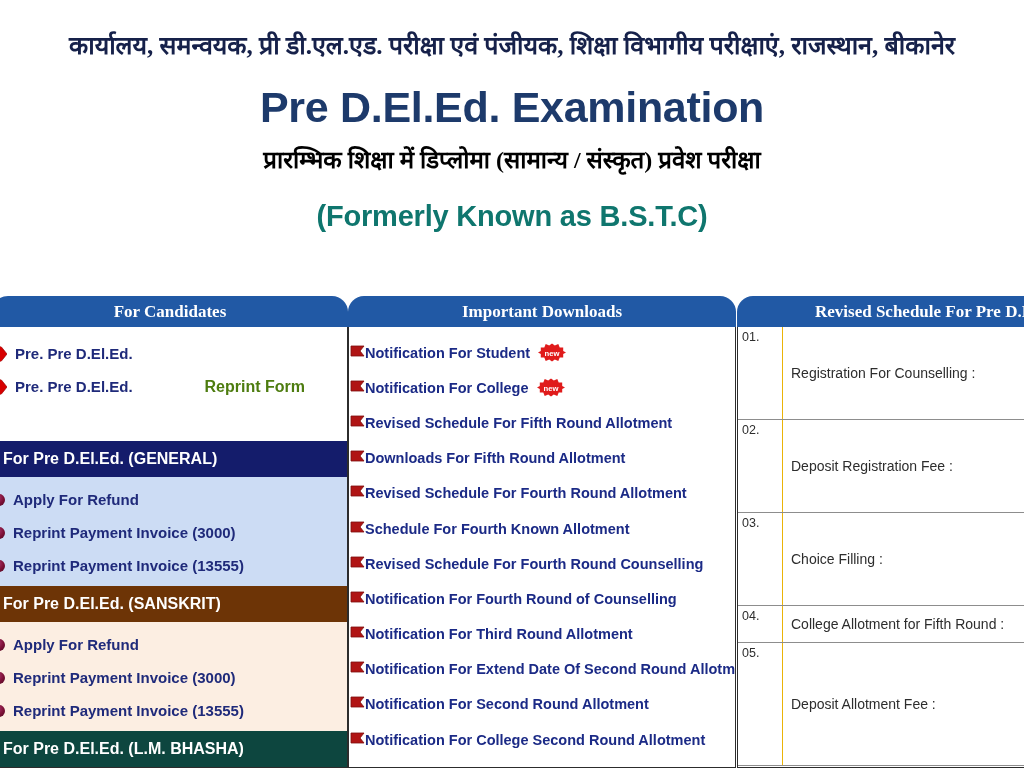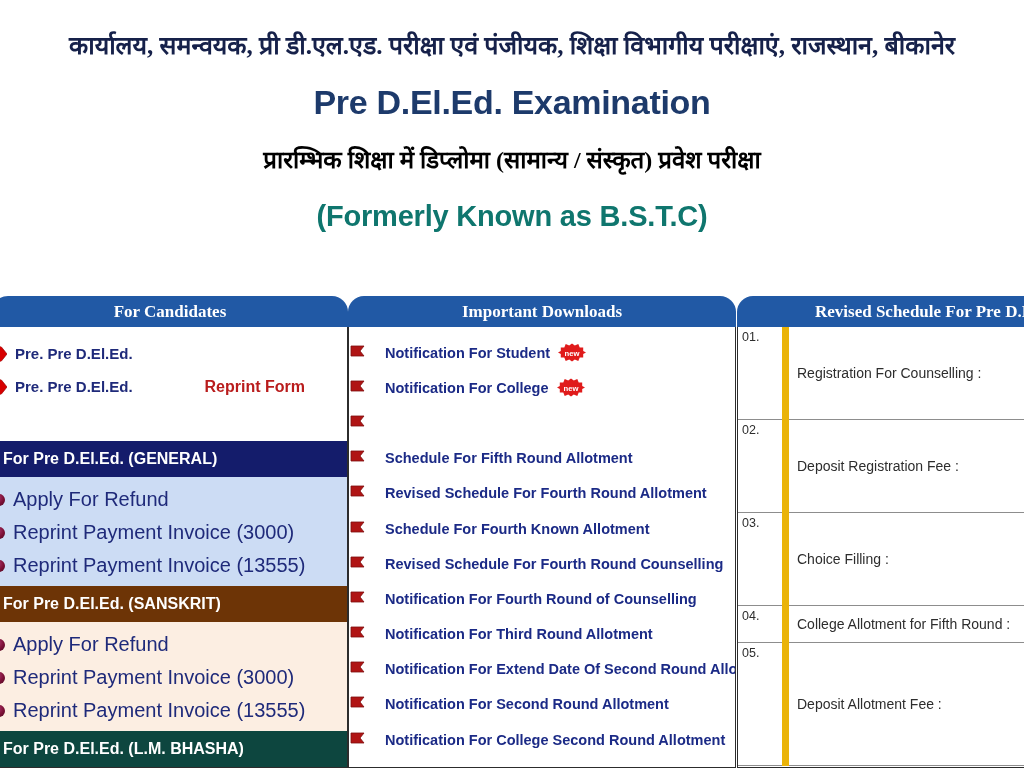--- a/index.html
+++ b/index.html
@@ -39,21 +39,21 @@
     font-weight: bold;
     color: #16214a;
     letter-spacing: 0px;
     white-space: nowrap;
   }
   .hdr-title {
     position: absolute;
     left: 0; top: 83px;
     width: 1024px;
     font-family: "Liberation Sans", sans-serif;
-    font-size: 34px;
+    font-size: 43px;
     font-weight: bold;
     color: #1d3a6b;
     letter-spacing: -0.3px;
   }
   .hdr-hindi-2 {
     position: absolute;
     left: 0; top: 142px;
     width: 1024px;
     font-family: "Liberation Serif", serif;
     font-size: 24px;
@@ -142,21 +142,21 @@
     font-family: "Liberation Sans", sans-serif;
     font-size: 15px;
     font-weight: bold;
     color: #1f2a7a;
     white-space: nowrap;
   }
   .cand-row .lbl2 {
     font-family: "Liberation Sans", sans-serif;
     font-size: 16px;
     font-weight: bold;
-    color: #b91c1c;
+    color: #4d7c0f;
     white-space: nowrap;
     margin-left: 72px;
   }
 
   .flag-red {
     position: absolute;
     left: -3px;
     top: 50%;
     transform: translateY(-50%);
     width: 17px;
@@ -184,22 +184,22 @@
 
   .sect-item {
     position: relative;
     height: 33px;
     display: flex;
     align-items: center;
     padding-left: 20px;
   }
   .sect-item .txt {
     font-family: "Liberation Sans", sans-serif;
-    font-size: 20px;
-    font-weight: normal;
+    font-size: 15px;
+    font-weight: bold;
     color: #1f2a7a;
     white-space: nowrap;
   }
   .bullet-ball {
     position: absolute;
     left: 0px;
     top: 50%;
     transform: translateY(-50%);
     width: 12px;
     height: 12px;
@@ -207,21 +207,21 @@
     background: radial-gradient(circle at 35% 30%, #b03a72 0%, #7d1036 55%, #4a0820 100%);
   }
 
   
   .dl-list { padding: 8px 0 0 0; }
   .dl-item {
     position: relative;
     height: 35.2px;
     display: flex;
     align-items: center;
-    padding-left: 36px;
+    padding-left: 16px;
   }
   .dl-item .txt {
     font-family: "Liberation Sans", sans-serif;
     font-size: 14.5px;
     font-weight: bold;
     color: #1b2a86;
     white-space: nowrap;
   }
   .dl-flag {
     position: absolute;
@@ -241,21 +241,21 @@
   }
 
   
   .sched-table {
     width: 100%;
     border-collapse: collapse;
     table-layout: fixed;
   }
   .sched-table td {
     border-bottom: 1px solid #8d8d8d;
-    border-right: 7px solid #eab308;
+    border-right: 1px solid #eab308;
     font-family: "Liberation Sans", sans-serif;
     font-size: 14px;
     color: #2d2d2d;
     vertical-align: middle;
     background: #ffffff;
   }
   .sched-table td.num {
     width: 40px;
     font-size: 12.5px;
     vertical-align: top;
@@ -374,28 +374,29 @@
                   <text x="20" y="18" font-family="Liberation Sans, sans-serif" font-size="11" font-weight="bold" fill="#ffffff" text-anchor="middle">new</text>
                 </svg>
             </span>
           </div>
 
           <div class="dl-item">
             <svg class="dl-flag" viewBox="0 0 16 16">
                 <path d="M1 1 L14 1 L10 6 L14 11 L1 11 Z" fill="#b01414"></path>
                 <path d="M1 1 L14 1 L10 6 L14 11 L1 11 Z" fill="none" stroke="#7d0d0d" stroke-width="0.8"></path>
               </svg>
-          </div>
-
-          <div class="dl-item">
-            <svg class="dl-flag" viewBox="0 0 16 16">
-                <path d="M1 1 L14 1 L10 6 L14 11 L1 11 Z" fill="#b01414"></path>
-                <path d="M1 1 L14 1 L10 6 L14 11 L1 11 Z" fill="none" stroke="#7d0d0d" stroke-width="0.8"></path>
-              </svg>
-            <span class="txt">Schedule For Fifth Round Allotment</span>
+            <span class="txt">Revised Schedule For Fifth Round Allotment</span>
+          </div>
+
+          <div class="dl-item">
+            <svg class="dl-flag" viewBox="0 0 16 16">
+                <path d="M1 1 L14 1 L10 6 L14 11 L1 11 Z" fill="#b01414"></path>
+                <path d="M1 1 L14 1 L10 6 L14 11 L1 11 Z" fill="none" stroke="#7d0d0d" stroke-width="0.8"></path>
+              </svg>
+            <span class="txt">Downloads For Fifth Round Allotment</span>
           </div>
 
           <div class="dl-item">
             <svg class="dl-flag" viewBox="0 0 16 16">
                 <path d="M1 1 L14 1 L10 6 L14 11 L1 11 Z" fill="#b01414"></path>
                 <path d="M1 1 L14 1 L10 6 L14 11 L1 11 Z" fill="none" stroke="#7d0d0d" stroke-width="0.8"></path>
               </svg>
             <span class="txt">Revised Schedule For Fourth Round Allotment</span>
           </div>
 

